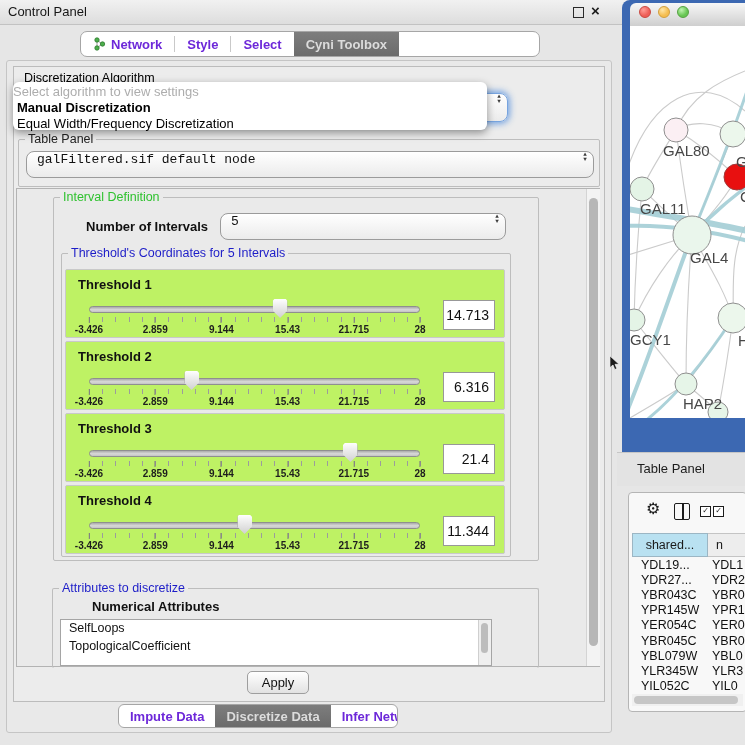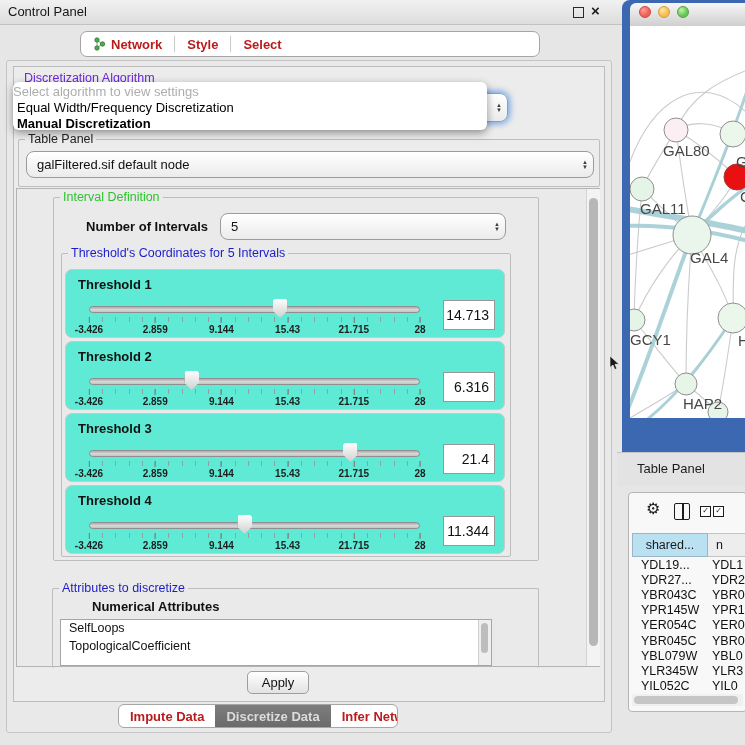--- a/index.html
+++ b/index.html
@@ -9,32 +9,32 @@
 
   
   .cp-titlebar{position:absolute;left:0;top:0;width:712px;height:24px;
     background:linear-gradient(#f1f1f1,#dddddd);border-bottom:1px solid #c2c2c2;}
   .cp-title{position:absolute;left:8px;top:4px;font-size:13px;color:#161616;}
   .float-box{position:absolute;left:573px;top:7px;width:9px;height:9px;border:1.5px solid #2a2a2a;background:transparent;}
   .close-x{position:absolute;left:591px;top:2px;font-size:15px;font-weight:bold;color:#1b1b1b;}
 
   .tabbar{position:absolute;left:80px;top:31px;width:458px;height:24px;background:#ffffff;
     border:1px solid #a6a6a6;border-radius:7px;display:flex;align-items:stretch;overflow:hidden;}
-  .tabseg{display:flex;align-items:center;padding:0 12px;font-size:13px;font-weight:600;color:#b91c1c;gap:5px;white-space:nowrap;}
+  .tabseg{display:flex;align-items:center;padding:0 12px;font-size:13px;font-weight:600;color:#6d28d9;gap:5px;white-space:nowrap;}
   .tabseg.sel{background:linear-gradient(#7d7d7d,#6b6b6b);color:#dcdcdc;}
   .tabsep{width:1px;background:#c9c9c9;margin:4px 0;}
 
   .outer-panel{position:absolute;left:6px;top:60px;width:604px;height:671px;
     background:#e9e9e9;border:1px solid #c5c5c5;border-radius:3px;}
   .inner-panel{position:absolute;left:13px;top:66px;width:590px;height:634px;
     background:#ececec;border:1px solid #bcbcbc;}
 
-  .algo-label{position:absolute;left:24px;top:71px;font-size:12.5px;color:#6d28d9;}
+  .algo-label{position:absolute;left:24px;top:71px;font-size:12.5px;color:#000000;}
   .combo{background:linear-gradient(#ffffff,#ebebeb);border:1px solid #9b9b9b;border-radius:8px;
-    font-size:13px;color:#111;display:flex;align-items:center;box-shadow:inset 0 1px 0 rgba(255,255,255,.7);}
+    font-size:13px;color:#111;display:flex;align-items:flex-start;box-shadow:inset 0 1px 0 rgba(255,255,255,.7);font-family:Liberation Mono, monospace;}
   .combo .val{flex:1;padding-left:10px;white-space:nowrap;overflow:hidden;}
   .combo .stepper{width:16px;display:flex;flex-direction:column;align-items:center;justify-content:center;color:#3d3d3d;}
   .combo .stepper span{font-size:6px;line-height:5px;}
   .algo-combo{position:absolute;left:24px;top:93px;width:482px;height:27px;
     border:1px solid #77a4df;box-shadow:0 0 6px 2px rgba(98,152,223,.85);}
 
   .popup{position:absolute;left:13px;top:82px;width:474px;height:48px;background:#ffffff;
     border-radius:6px;box-shadow:0 3px 9px rgba(0,0,0,.4);z-index:5;}
   .popup .prompt{color:#adadad;font-size:13px;line-height:16px;padding-top:2px;}
   .popup .opt{font-size:13px;line-height:15.5px;padding-left:4px;color:#000;white-space:nowrap;}
@@ -53,22 +53,22 @@
 
   .vscroll{position:absolute;left:586px;top:189px;width:13px;height:477px;background:#f3f3f3;border-left:1px solid #d4d4d4;}
   .vscroll .thumb{position:absolute;left:2px;top:9px;width:9px;height:448px;border-radius:5px;background:#b7b7b7;}
 
   .iv-frame{left:53px;top:197px;width:484px;height:362px;}
   .noi-label{position:absolute;left:86px;top:219px;font-size:13px;font-weight:bold;color:#111;}
   .noi-combo{position:absolute;left:220px;top:213px;width:284px;height:25px;}
 
   .thr-frame{left:61px;top:253px;width:448px;height:302px;}
 
-  .thr-box{position:absolute;left:65px;width:440px;height:69px;background:#5eead4;
-    border:1px solid #c9c9c9;border-radius:7px;box-sizing:border-box;padding-left:26px;}
+  .thr-box{position:absolute;left:65px;width:440px;height:69px;background:#bef264;
+    border:1px solid #c9c9c9;border-radius:2px;box-sizing:border-box;padding-left:26px;}
   .thr-label{position:absolute;left:12px;top:7px;font-size:13px;font-weight:bold;color:#111;}
   .thr-track{position:absolute;left:23px;top:36px;width:331px;height:7px;border-radius:4px;
     background:linear-gradient(#ababab,#d9d9d9 55%,#c3c3c3);border:1px solid #8f8f8f;box-sizing:border-box;}
   .thumb-rail{position:absolute;left:23px;top:28px;width:331px;height:22px;}
   .sl-thumb{position:absolute;top:1px;width:15px;height:19px;transform:translateX(-50%);
     background:linear-gradient(#fefefe,#d0d0d0);
     clip-path:polygon(50% 100%,0 60%,0 10%,12% 0,88% 0,100% 10%,100% 60%);
     filter:drop-shadow(0 0 1px rgba(0,0,0,.6));}
   .ticks-minor{position:absolute;left:23px;top:47px;width:332px;height:5px;
     background:repeating-linear-gradient(to right,#9c9c9c 0,#9c9c9c 1px,transparent 1px,transparent 13.24px);}
@@ -153,39 +153,42 @@
       <span>Network</span>
     </div>
     <div class="tabsep"></div>
     <div class="tabseg">
       <span>Style</span>
     </div>
     <div class="tabsep"></div>
     <div class="tabseg">
       <span>Select</span>
     </div>
+    <div class="tabseg sel">
+      <span>Cyni Toolbox</span>
+    </div>
   </div>
 
   <div class="outer-panel"></div>
   <div class="inner-panel"></div>
 
   <span class="algo-label">Discretization Algorithm</span>
 
   <div class="combo algo-combo">
     <span class="val"></span>
     <span class="stepper">
       <span>▲</span>
         <span>▼</span>
     </span>
   </div>
 
   <div class="popup">
     <div class="prompt">Select algorithm to view settings</div>
+    <div class="opt b">Manual Discretization</div>
     <div class="opt">Equal Width/Frequency Discretization</div>
-    <div class="opt b">Manual Discretization</div>
   </div>
 
   <div class="group td-group">
     <span class="legend" style="background:#ececec;">Table Panel</span>
   </div>
   <div class="combo td-combo">
     <span class="val">galFiltered.sif default node</span>
     <span class="stepper">
       <span>▲</span>
         <span>▼</span>

